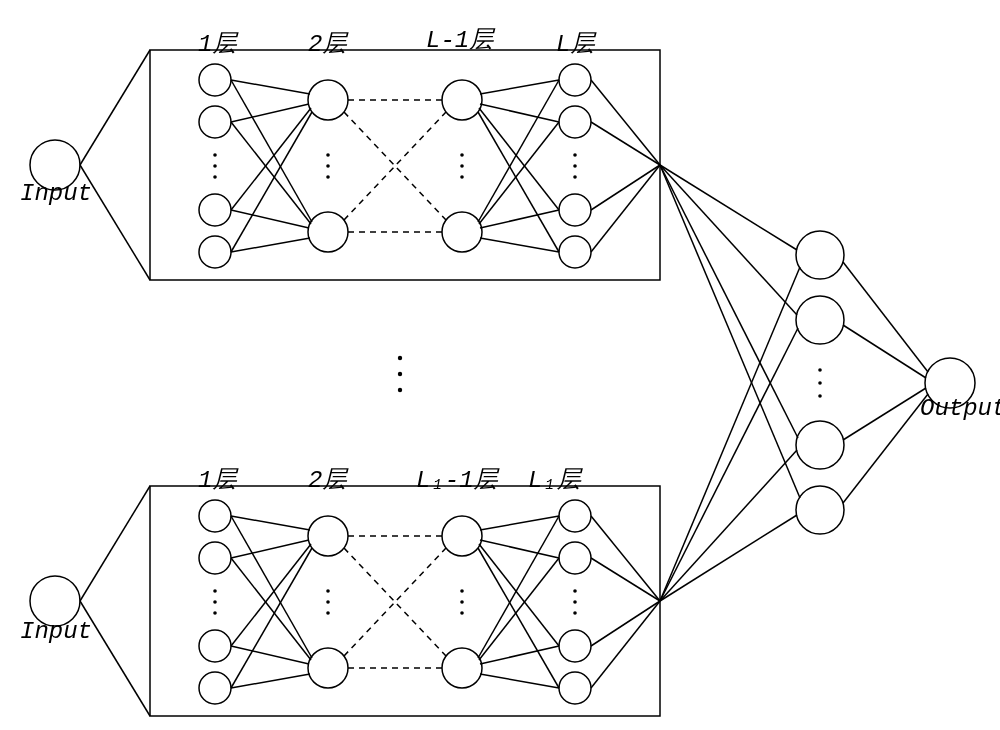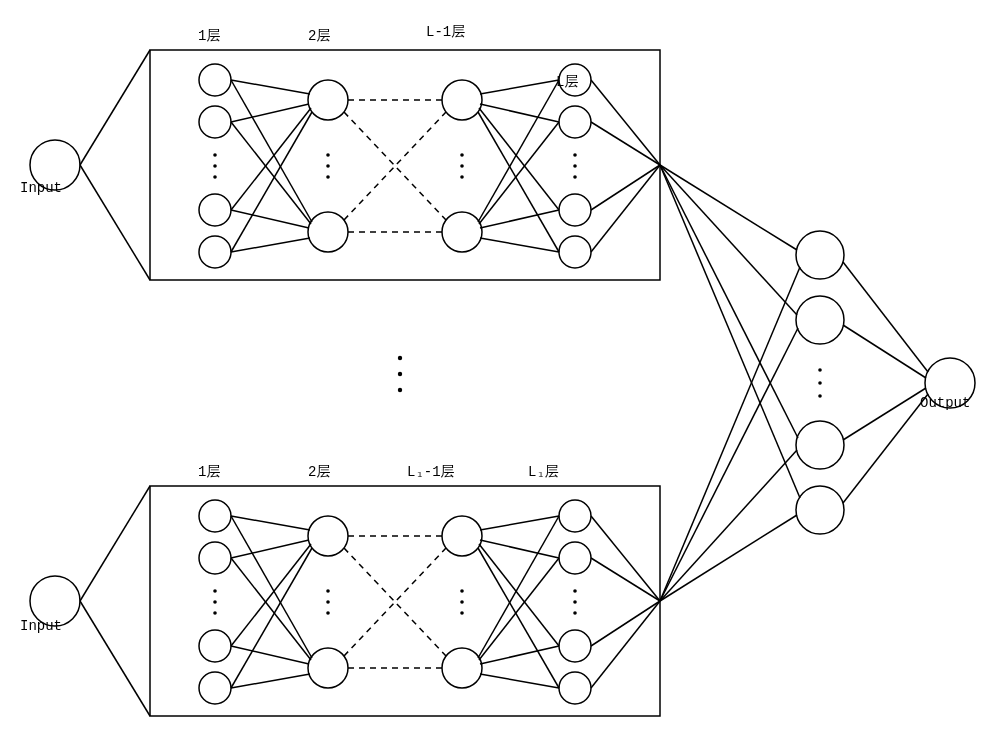--- a/index.html
+++ b/index.html
@@ -7,40 +7,41 @@
     padding: 0;
     width: 1000px;
     height: 730px;
     background: #fff;
     font-family: "SimSun", "Courier New", monospace;
     position: relative;
   }
   svg { display: block; }
   .lbl {
     position: absolute;
-    font-size: 14px;
+    font-size: 24px;
     color: #000;
     white-space: nowrap;
+    font-style: italic;
   }
 </style>
 </head>
 <body>
 
 <div class="lbl" style="left:20px; top:180px;">Input</div>
 <div class="lbl" style="left:20px; top:618px;">Input</div>
 <div class="lbl" style="left:920px; top:395px;">Output</div>
 
 <div class="lbl" style="left:198px; top:27px;">1层</div>
 <div class="lbl" style="left:308px; top:27px;">2层</div>
 <div class="lbl" style="left:426px; top:23px;">L-1层</div>
-<div class="lbl" style="left:556px; top:27px;margin-top:46px;">L层</div>
+<div class="lbl" style="left:556px; top:27px;">L层</div>
 
 <div class="lbl" style="left:198px; top:463px;">1层</div>
 <div class="lbl" style="left:308px; top:463px;">2层</div>
-<div class="lbl" style="left:407px; top:463px;">L₁-1层</div>
+<div class="lbl" style="left:416px; top:463px;">L₁-1层</div>
 <div class="lbl" style="left:528px; top:463px;">L₁层</div>
 
 <svg width="1000" height="730" viewBox="0 0 1000 730">
   <g stroke="#000" stroke-width="1.5" fill="none">
 
     <rect x="150" y="50" width="510" height="230"></rect>
 
     <circle cx="55" cy="165" r="25"></circle>
 
     <line x1="80" y1="165" x2="150" y2="50"></line>

